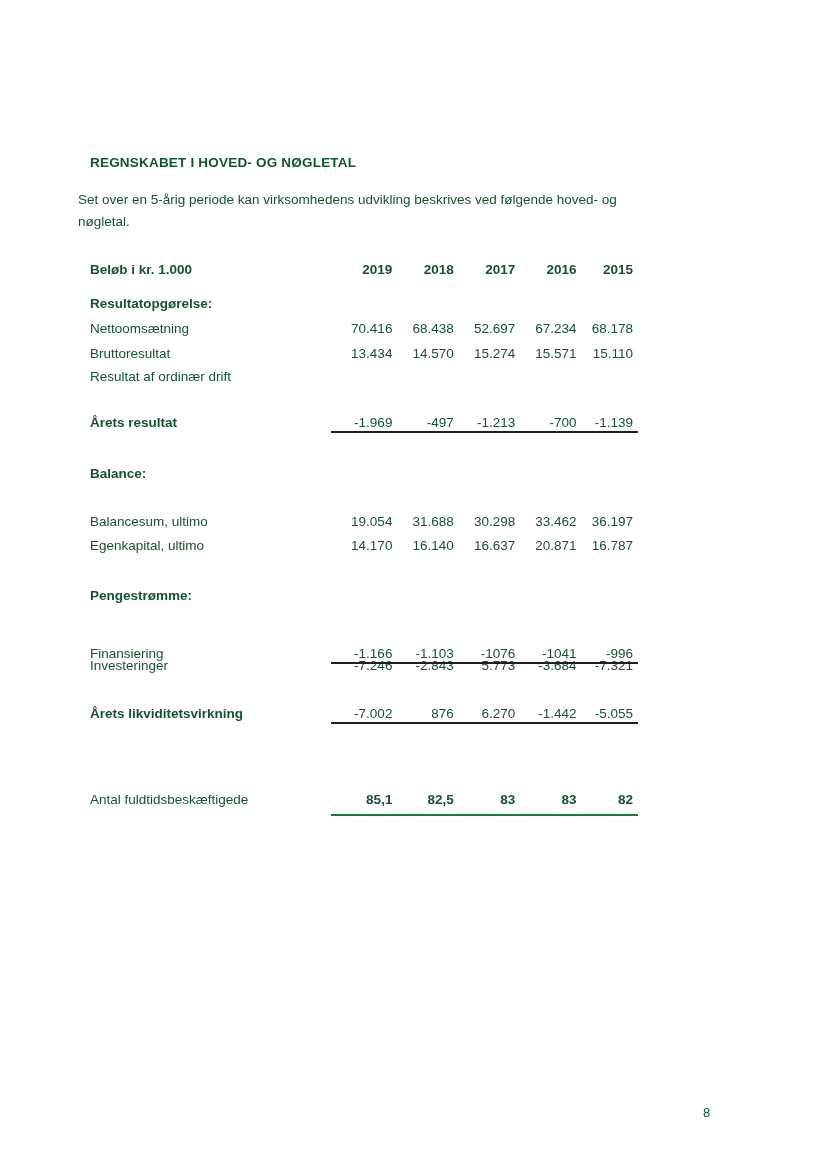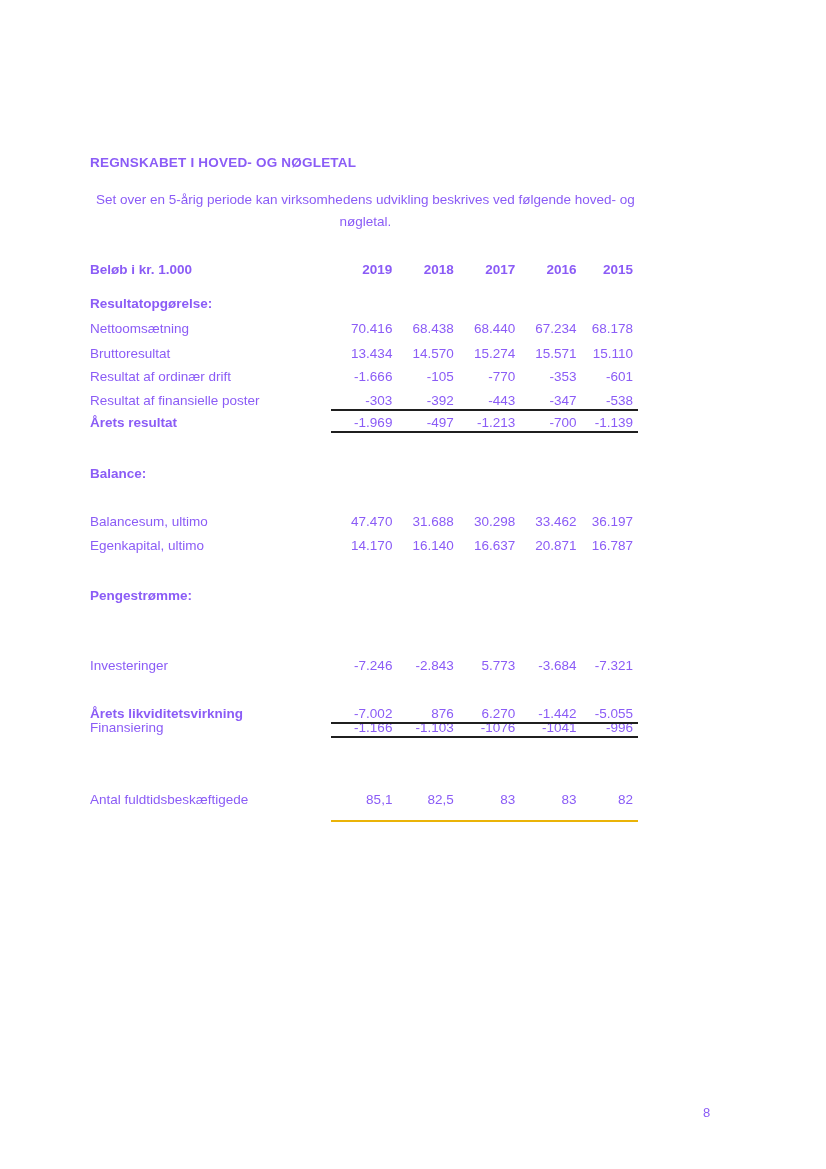--- a/index.html
+++ b/index.html
@@ -1,41 +1,41 @@
 <!DOCTYPE html>
 <html><head>
 <meta charset="utf-8">
 <style>
   html,body{margin:0;padding:0;background:#ffffff;}
   .page{
     position:relative;
     width:826px;height:1169px;
     background:#ffffff;
     font-family:"Liberation Sans", sans-serif;
-    color:#8b5cf6;
+    color:#14532d;
     font-size:13.5px;
     overflow:hidden;
   }
   .title{
     position:absolute;left:90px;top:155px;
     font-size:13.5px;font-weight:bold;letter-spacing:.2px;
     margin:0;
   }
-  .intro{position:absolute;left:96px;top:189px;line-height:22px;text-align:center;}
+  .intro{position:absolute;left:78px;top:189px;line-height:22px;}
   .row{
     position:absolute;left:90px;width:548px;
     display:flex;line-height:16px;white-space:nowrap;
   }
   .lbl{width:241px;flex:none;}
   .vals{width:307px;flex:none;display:flex;}
   .cell{width:61.4px;flex:none;text-align:right;}
   .cell.last{padding-right:5px;box-sizing:border-box;}
   .b{font-weight:bold;}
   .rule .vals{border-bottom:2px solid #1f1f1f;}
-  .rule2 .vals{border-bottom:2px solid #eab308;padding-bottom:12px;}
+  .rule2 .vals{border-bottom:2px solid #15803d;padding-bottom:6px;font-weight:bold;}
   .pagenum{position:absolute;left:703px;top:1105px;font-size:13px;}
 </style>
 </head>
 <body>
 
 <div class="page">
 
   <h1 class="title">REGNSKABET I HOVED- OG NØGLETAL</h1>
 
   <div class="intro">
@@ -56,78 +56,61 @@
 
   <div class="row" style="top:296px">
     <div class="lbl b">Resultatopgørelse:</div>
   </div>
 
   <div class="row" style="top:321px">
     <div class="lbl">Nettoomsætning</div>
     <div class="vals">
       <div class="cell">70.416</div>
       <div class="cell">68.438</div>
-      <div class="cell">68.440</div>
+      <div class="cell">52.697</div>
       <div class="cell">67.234</div>
       <div class="cell last">68.178</div>
     </div>
   </div>
 
   <div class="row" style="top:346px">
     <div class="lbl">Bruttoresultat</div>
     <div class="vals">
       <div class="cell">13.434</div>
       <div class="cell">14.570</div>
       <div class="cell">15.274</div>
       <div class="cell">15.571</div>
       <div class="cell last">15.110</div>
     </div>
   </div>
 
   <div class="row" style="top:369px">
     <div class="lbl">Resultat af ordinær drift</div>
-    <div class="vals">
-      <div class="cell">-1.666</div>
-      <div class="cell">-105</div>
-      <div class="cell">-770</div>
-      <div class="cell">-353</div>
-      <div class="cell last">-601</div>
-    </div>
   </div>
 
-  <div class="row rule" style="top:393px">
-    <div class="lbl">Resultat af finansielle poster</div>
-    <div class="vals">
-      <div class="cell">-303</div>
-      <div class="cell">-392</div>
-      <div class="cell">-443</div>
-      <div class="cell">-347</div>
-      <div class="cell last">-538</div>
-    </div>
-  </div>
 
   <div class="row rule" style="top:415px">
     <div class="lbl b">Årets resultat</div>
     <div class="vals">
       <div class="cell">-1.969</div>
       <div class="cell">-497</div>
       <div class="cell">-1.213</div>
       <div class="cell">-700</div>
       <div class="cell last">-1.139</div>
     </div>
   </div>
 
   <div class="row" style="top:466px">
     <div class="lbl b">Balance:</div>
   </div>
 
   <div class="row" style="top:514px">
     <div class="lbl">Balancesum, ultimo</div>
     <div class="vals">
-      <div class="cell">47.470</div>
+      <div class="cell">19.054</div>
       <div class="cell">31.688</div>
       <div class="cell">30.298</div>
       <div class="cell">33.462</div>
       <div class="cell last">36.197</div>
     </div>
   </div>
 
   <div class="row" style="top:538px">
     <div class="lbl">Egenkapital, ultimo</div>
     <div class="vals">
@@ -148,21 +131,21 @@
     <div class="lbl">Investeringer</div>
     <div class="vals">
       <div class="cell">-7.246</div>
       <div class="cell">-2.843</div>
       <div class="cell">5.773</div>
       <div class="cell">-3.684</div>
       <div class="cell last">-7.321</div>
     </div>
   </div>
 
-  <div class="row rule" style="top:720px">
+  <div class="row rule" style="top:646px">
     <div class="lbl">Finansiering</div>
     <div class="vals">
       <div class="cell">-1.166</div>
       <div class="cell">-1.103</div>
       <div class="cell">-1076</div>
       <div class="cell">-1041</div>
       <div class="cell last">-996</div>
     </div>
   </div>
 

